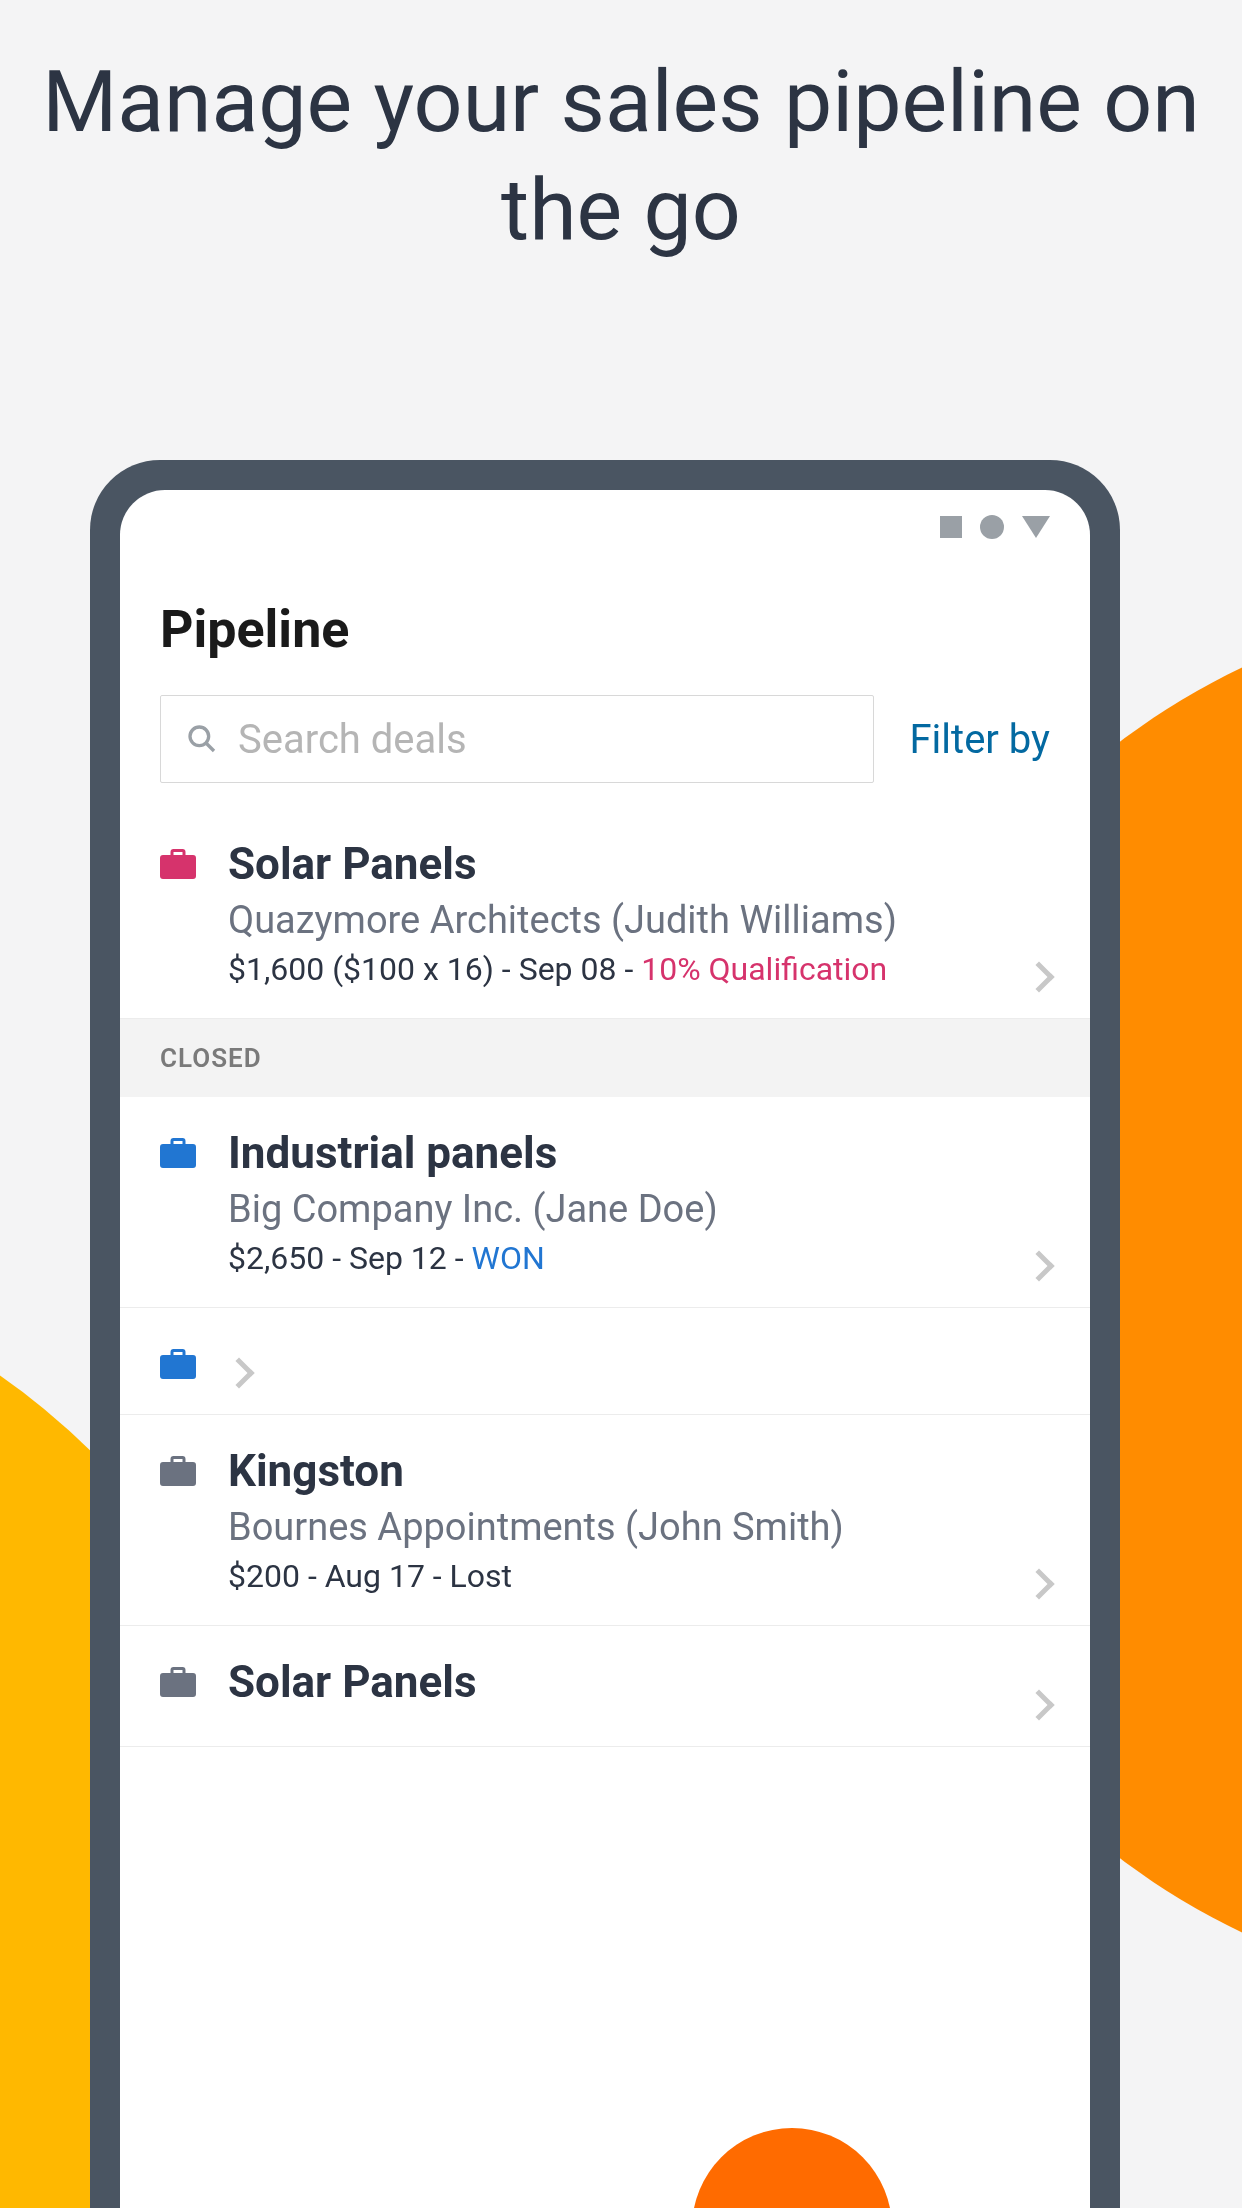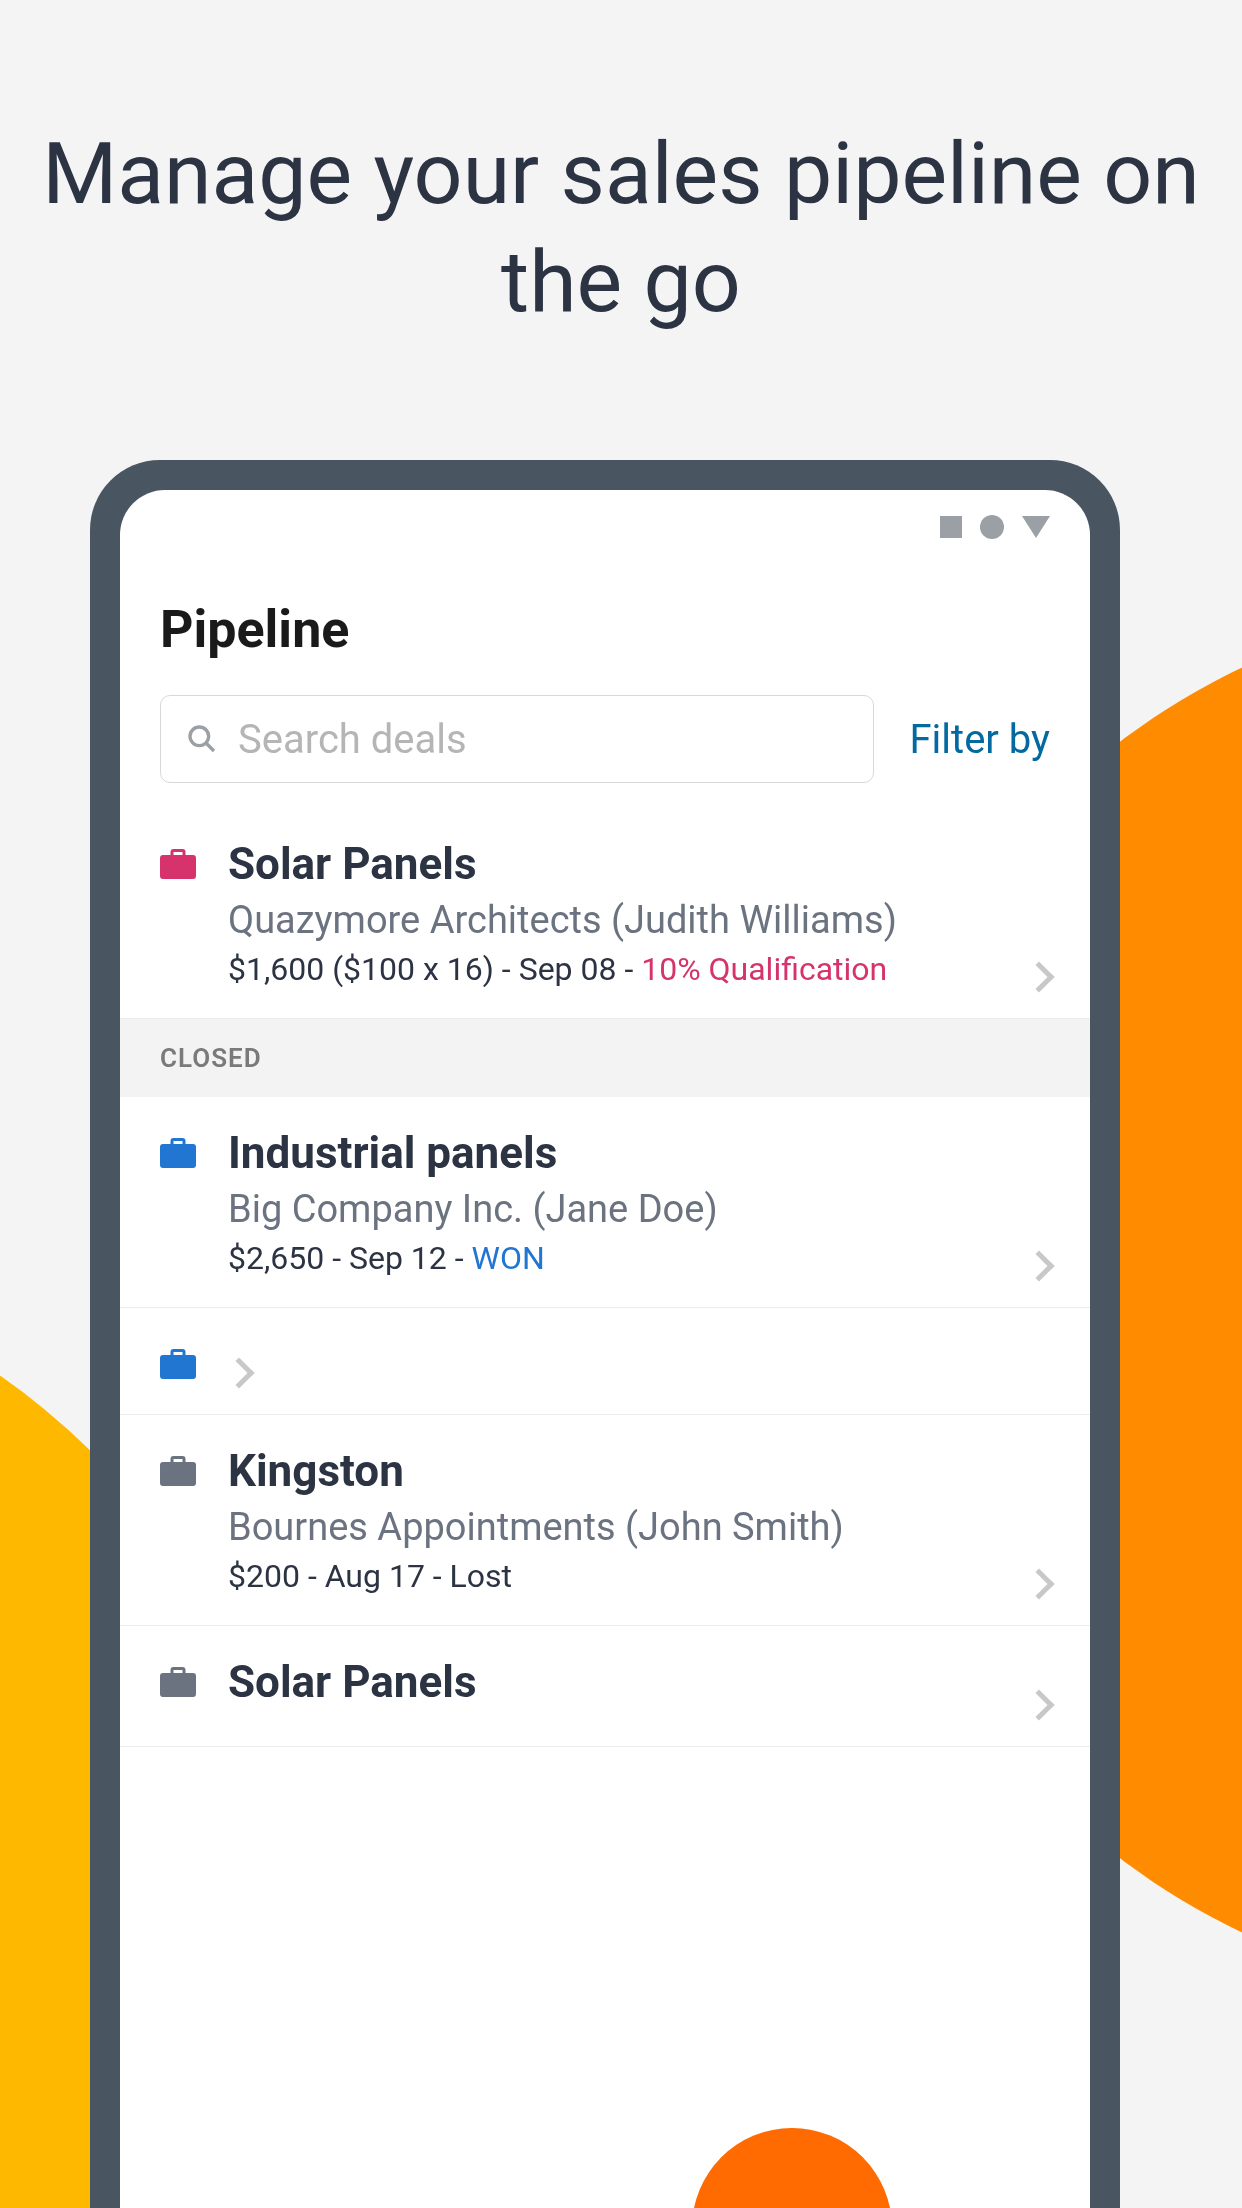--- a/index.html
+++ b/index.html
@@ -41,21 +41,21 @@
   bottom: -120px;
   z-index: 3;
 }
 .headline {
   position: relative;
   z-index: 1;
   text-align: center;
   font-size: 86px;
   font-weight: 400;
   color: #2c3443;
-  padding-top: 120px;
+  padding-top: 48px;
   line-height: 1.25;
 }
 .phone {
   position: absolute;
   top: 460px;
   left: 90px;
   width: 1030px;
   height: 2000px;
   background: #4a5562;
   border-radius: 70px;
@@ -93,21 +93,21 @@
 }
 .search-row {
   display: flex;
   align-items: center;
   padding: 0 40px 25px 40px;
   gap: 35px;
 }
 .search-box {
   flex: 1;
   border: 1px solid #d8d8d8;
-  border-radius: 10px;
+  border-radius: 2px;
   height: 88px;
   display: flex;
   align-items: center;
   padding: 0 25px;
   gap: 20px;
 }
 .search-icon-svg { width: 32px; height: 32px; stroke: #9aa0a6; fill: none; stroke-width: 2.5; }
 .search-placeholder { font-size: 40px; color: #b5b5b5; }
 .filter-by { font-size: 40px; color: #0369a1; }
 .deal-item {

